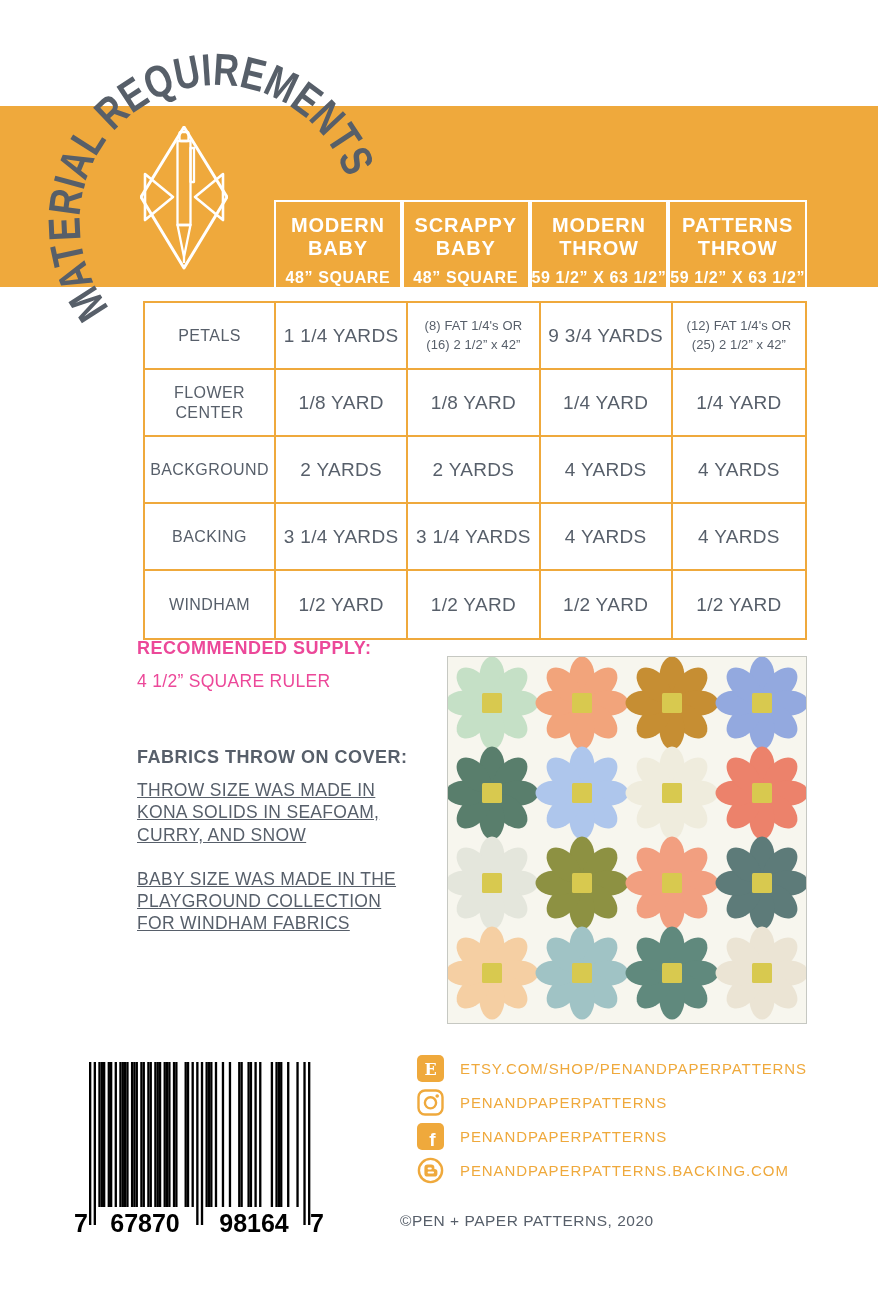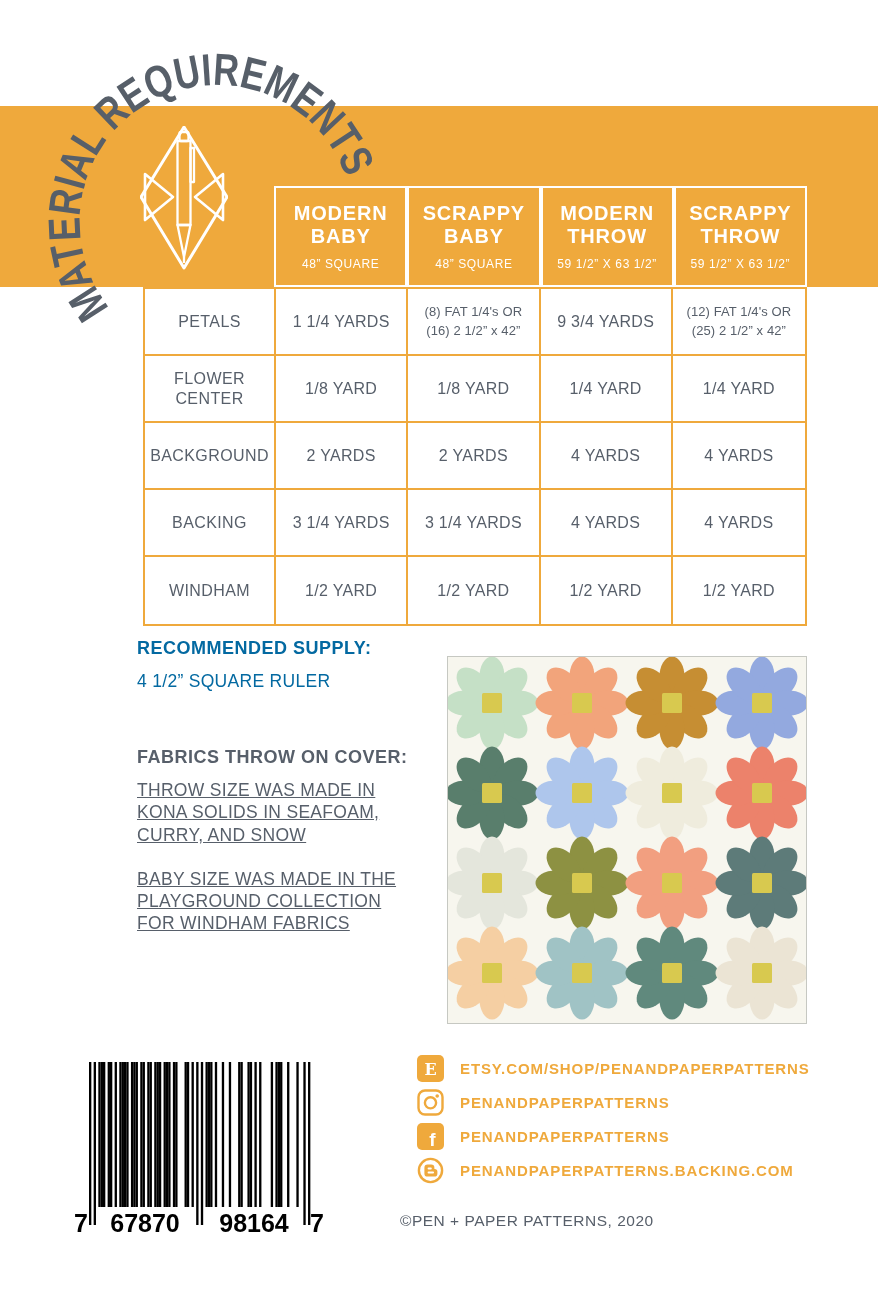--- a/index.html
+++ b/index.html
@@ -6,51 +6,51 @@
   .page {
     position:relative; width:878px; height:1300px; overflow:hidden;
     background:#ffffff; font-family:"Liberation Sans", sans-serif;
   }
   
   .band { position:absolute; left:0; top:106px; width:878px; height:181px; background:#EFA93C; z-index:1; }
   .logo-svg { position:absolute; left:140px; top:126px; z-index:2; }
   .arc-svg { position:absolute; left:0; top:0; z-index:3; pointer-events:none; }
   .arc-text { font-family:"Liberation Sans", sans-serif; font-weight:bold; font-size:45px; fill:#575F69; }
   
-  .mtable { position:absolute; left:143px; top:186px; width:664px; z-index:4; }
+  .mtable { position:absolute; left:143px; top:200px; width:664px; z-index:4; }
   .mhead { display:grid; grid-template-columns:131px 1fr 1fr 1fr 1fr; height:101px; }
   .hspacer { }
   .hcell { border:2px solid #ffffff; display:flex; flex-direction:column; align-items:center; justify-content:center; gap:9px; color:#ffffff; text-align:center; }
   .htitle { font-size:20px; font-weight:bold; letter-spacing:0.8px; line-height:1.15; padding:0 6px; }
-  .hsize  { font-size:12px; font-weight:normal; letter-spacing:0.6px; white-space:nowrap; }
+  .hsize  { font-size:16px; font-weight:bold; letter-spacing:0.6px; white-space:nowrap; }
   .mbody { display:grid; grid-template-columns:131px 1fr 1fr 1fr 1fr; grid-auto-rows:67px; border:2px solid #EFA93C; background:#ffffff; }
   .mbody > div { border-right:2px solid #EFA93C; border-bottom:2px solid #EFA93C;
                  display:flex; align-items:center; justify-content:center; text-align:center;
                  color:#575F6A; white-space:pre-line; }
   .mbody > div:nth-child(5n) { border-right:none; }
   .mbody > div:nth-last-child(-n+5) { border-bottom:none; }
   .rlabel { font-size:16px; letter-spacing:0.4px; padding:4px 12px; line-height:1.25; }
-  .rval   { font-size:16px; letter-spacing:0.3px; }
+  .rval   { font-size:19px; letter-spacing:0.3px; }
   .rval.small { font-size:13px; line-height:1.45; letter-spacing:0.1px; }
   
-  .supply { position:absolute; left:137px; top:638px; color:#0369a1; z-index:4; }
+  .supply { position:absolute; left:137px; top:638px; color:#ec4899; z-index:4; }
   .fabrics { position:absolute; left:137px; top:747px; color:#575F6A; z-index:4; }
   .sec-head { font-size:18px; font-weight:bold; letter-spacing:0.5px; }
   .sec-body { font-size:17.5px; letter-spacing:0.3px; line-height:22.3px; margin-top:11px; white-space:pre-line; }
   .fabrics .sec-body { margin-bottom:22px;text-decoration:underline; }
   
   .quilt { position:absolute; left:447px; top:656px; width:360px; height:368px;
            background:#F7F6EE; border:1px solid #C6C8C2; box-sizing:border-box; z-index:4; }
   
   .barcode { position:absolute; left:57px; top:1060px; z-index:4; }
   .bc-num { font-family:"Liberation Sans", sans-serif; font-weight:bold; font-size:25px; fill:#000; }
   
   .social { position:absolute; left:417px; top:1055px; z-index:4; }
   .social-row { display:flex; align-items:center; height:27px; margin-bottom:7px; }
-  .social-label { margin-left:16px; font-size:15px; font-weight:bold; letter-spacing:0.9px; color:#EFA93C; }
+  .social-label { margin-left:16px; font-size:15px; font-weight:normal; letter-spacing:0.9px; color:#EFA93C; }
   .copyright { position:absolute; left:400px; top:1212px; font-size:15.5px; letter-spacing:0.5px; color:#575F6A; z-index:4; }
 </style>
 </head>
 <body>
 
 <div class="page">
 
   <div class="band"></div>
 
   <svg class="logo-svg" width="88" height="144" viewBox="0 0 88 144">
@@ -84,21 +84,21 @@
         </div>
         <div class="hcell">
           <div class="htitle">SCRAPPY BABY</div>
           <div class="hsize">48” SQUARE</div>
         </div>
         <div class="hcell">
           <div class="htitle">MODERN THROW</div>
           <div class="hsize">59 1/2” X 63 1/2”</div>
         </div>
         <div class="hcell">
-          <div class="htitle">SCRAPPY THROW</div>
+          <div class="htitle">PATTERNS THROW</div>
           <div class="hsize">59 1/2” X 63 1/2”</div>
         </div>
       </div>
     <div class="mbody" id="mbody">
         <div class="rlabel">PETALS</div>
         <div class="rval">1 1/4 YARDS</div>
         <div class="rval small">(8) FAT 1/4's OR
 (16) 2 1/2” x 42”</div>
         <div class="rval">9 3/4 YARDS</div>
         <div class="rval small">(12) FAT 1/4's OR

